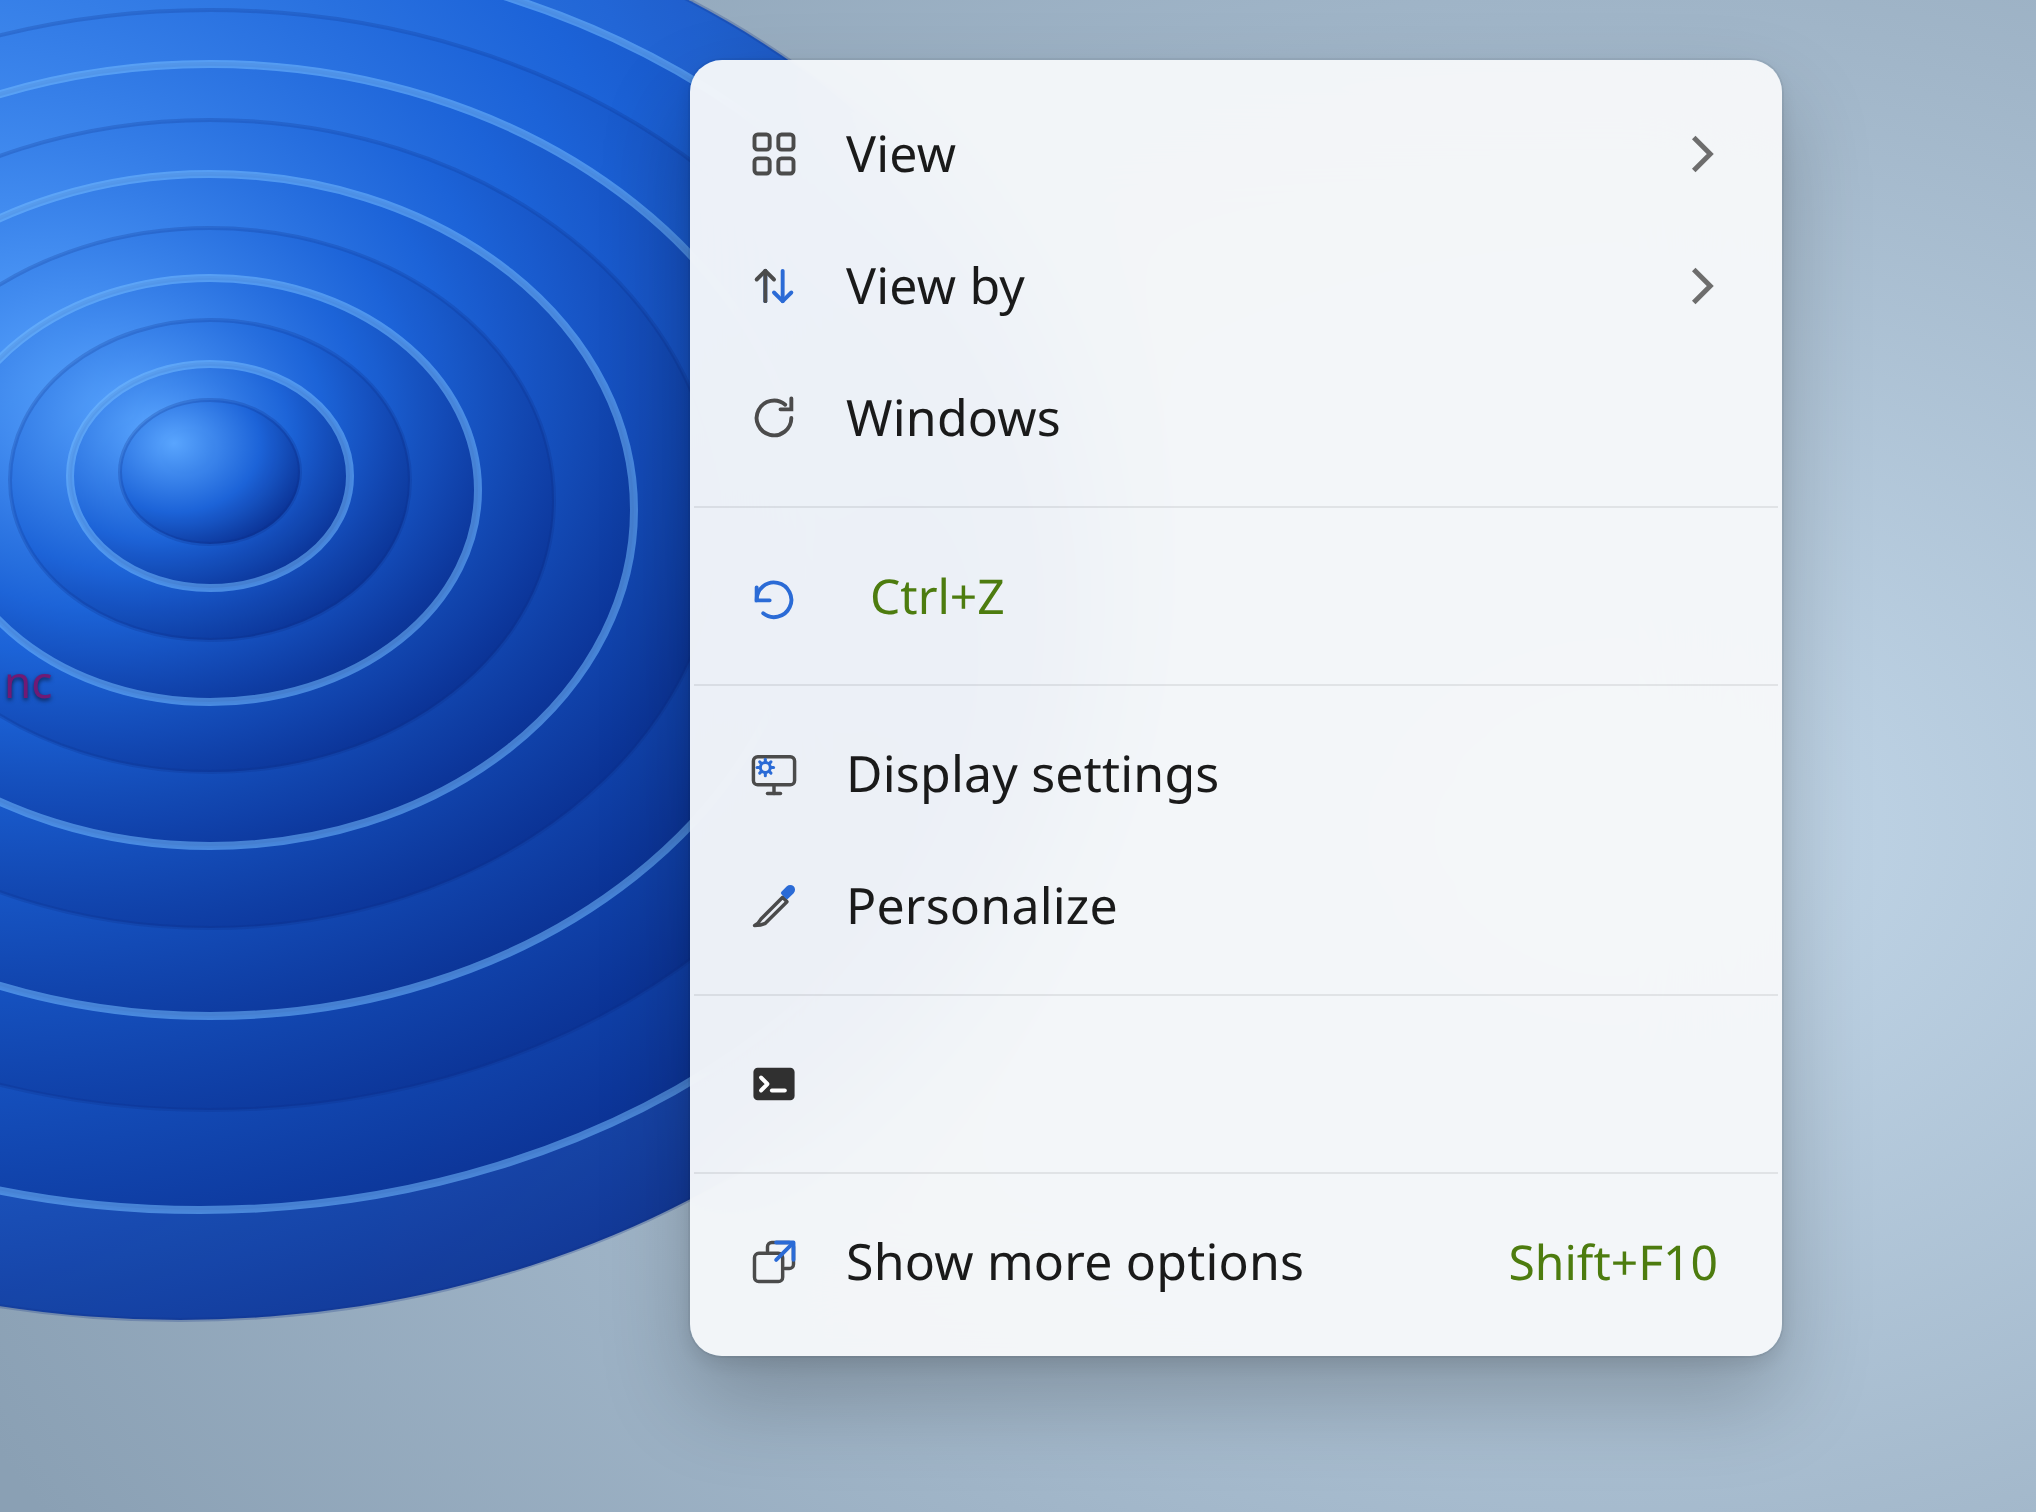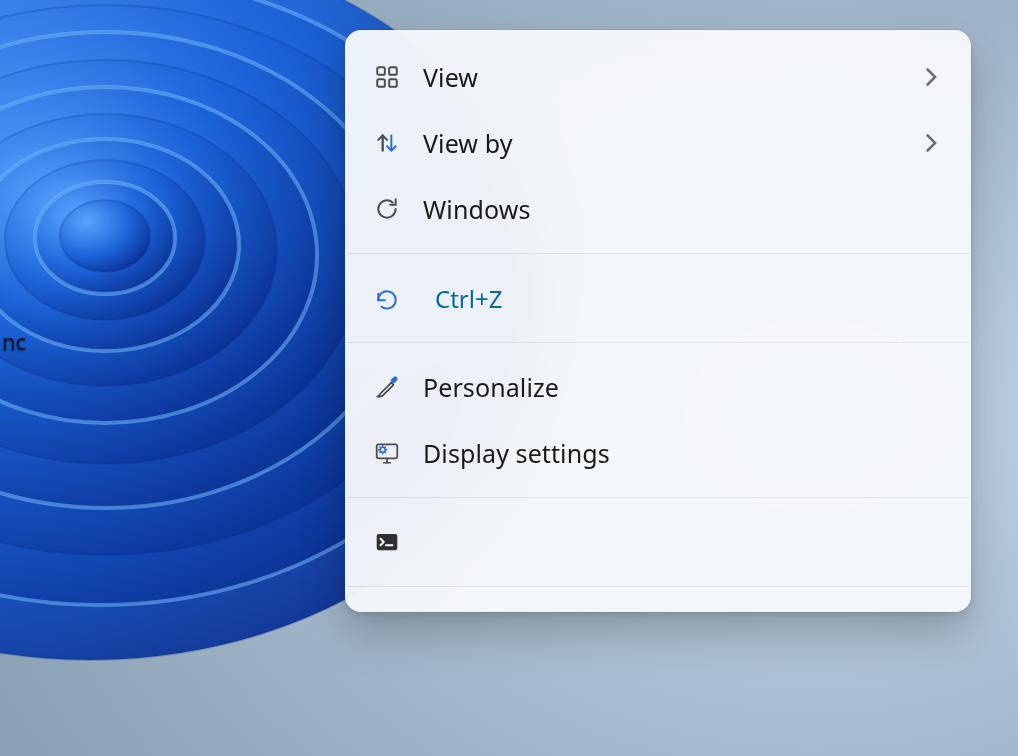--- a/index.html
+++ b/index.html
@@ -21,32 +21,32 @@
   }
   .wallpaper svg {
     width: 100%;
     height: 100%;
   }
 
   .desktop-icon-label {
     position: absolute;
     top: 326px;
     left: 0;
-    color: #0f172a;
+    color: #701a75;
     font-size: 22px;
     text-shadow: 0 1px 2px rgba(0,0,0,0.6);
     padding-left: 2px;
   }
 
   
   .context-menu {
     position: absolute;
     top: 30px;
     left: 345px;
-    width: 626px;
+    width: 546px;
     border-radius: 16px;
     background: rgba(246, 248, 250, 0.96);
     box-shadow:
       0 0 0 1px rgba(0,0,0,0.05),
       0 22px 45px rgba(0,0,0,0.22),
       0 4px 10px rgba(0,0,0,0.10);
     -webkit-backdrop-filter: blur(30px);
     backdrop-filter: blur(30px);
     padding: 14px 0;
     box-sizing: border-box;
@@ -89,21 +89,21 @@
     height: 26px;
     display: block;
   }
 
   .mi-label {
     flex: 1 1 auto;
     letter-spacing: 0.1px;
   }
 
   .mi-accel {
-    color: #0369a1;
+    color: #4d7c0f;
     font-size: 24px;
     margin-left: 12px;
     flex: none;
   }
 
   .mi-chevron {
     width: 16px;
     height: 16px;
     flex: none;
     margin-left: 12px;
@@ -231,61 +231,75 @@
     </div>
 
   </div>
 
   <div class="menu-divider"></div>
 
   <div class="menu-section">
 
     <div class="menu-item">
       <span class="mi-icon">
-        <svg viewBox="0 0 24 24" fill="none" stroke="#4b4b4b" stroke-width="1.6" stroke-linecap="round" stroke-linejoin="round">
-          <path d="M3 21c2-1 3-3 3-3l10-10 2 2-10 10s-2 1-5 1z"></path>
-          <path d="M16 6l2 2 2.5-2.5a1.4 1.4 0 0 0-2-2L16 6z" fill="#2b6bd6" stroke="#2b6bd6"></path>
-        </svg>
-      </span>
-      <span class="mi-label">Personalize</span>
-    </div>
-
-    <div class="menu-item">
-      <span class="mi-icon">
         <svg viewBox="0 0 24 24" fill="none" stroke="#4b4b4b" stroke-width="1.6" stroke-linecap="round">
           <rect x="2.5" y="4" width="19" height="13" rx="2"></rect>
           <line x1="9" y1="21" x2="15" y2="21"></line>
           <line x1="12" y1="17" x2="12" y2="21"></line>
           <g stroke="#2b6bd6" stroke-width="1.4">
             <circle cx="8" cy="9" r="2.3"></circle>
             <line x1="8" y1="5.2" x2="8" y2="6.2"></line>
             <line x1="8" y1="11.8" x2="8" y2="12.8"></line>
             <line x1="4.2" y1="9" x2="5.2" y2="9"></line>
             <line x1="10.8" y1="9" x2="11.8" y2="9"></line>
             <line x1="5.4" y1="6.4" x2="6.1" y2="7.1"></line>
             <line x1="9.9" y1="10.9" x2="10.6" y2="11.6"></line>
             <line x1="9.9" y1="7.1" x2="10.6" y2="6.4"></line>
             <line x1="5.4" y1="11.6" x2="6.1" y2="10.9"></line>
           </g>
         </svg>
       </span>
       <span class="mi-label">Display settings</span>
     </div>
+
+    <div class="menu-item">
+      <span class="mi-icon">
+        <svg viewBox="0 0 24 24" fill="none" stroke="#4b4b4b" stroke-width="1.6" stroke-linecap="round" stroke-linejoin="round">
+          <path d="M3 21c2-1 3-3 3-3l10-10 2 2-10 10s-2 1-5 1z"></path>
+          <path d="M16 6l2 2 2.5-2.5a1.4 1.4 0 0 0-2-2L16 6z" fill="#2b6bd6" stroke="#2b6bd6"></path>
+        </svg>
+      </span>
+      <span class="mi-label">Personalize</span>
+    </div>
   </div>
 
   <div class="menu-divider"></div>
 
   <div class="menu-section">
     <div class="menu-item">
       <span class="mi-icon">
         <svg viewBox="0 0 24 24">
           <rect x="2.5" y="4.5" width="19" height="15" rx="2" fill="#303030"></rect>
           <polyline points="6,9 9,12 6,15" fill="none" stroke="#ffffff" stroke-width="1.8" stroke-linecap="round" stroke-linejoin="round"></polyline>
           <line x1="11" y1="15" x2="17" y2="15" stroke="#ffffff" stroke-width="1.8" stroke-linecap="round"></line>
         </svg>
       </span>
     </div>
   </div>
 
   <div class="menu-divider"></div>
 
+  <div class="menu-section">
+    <div class="menu-item">
+      <span class="mi-icon">
+        <svg viewBox="0 0 24 24" fill="none" stroke-linecap="round" stroke-linejoin="round">
+          <rect x="3" y="8" width="13" height="13" rx="2" stroke="#4b4b4b" stroke-width="1.6"></rect>
+          <path d="M9 7V5a2 2 0 0 1 2-2h8a2 2 0 0 1 2 2v8a2 2 0 0 1-2 2h-2" stroke="#4b4b4b" stroke-width="1.6"></path>
+          <polyline points="13 3 21 3 21 11" stroke="#2b6bd6" stroke-width="1.8"></polyline>
+          <line x1="13" y1="11" x2="20.5" y2="3.5" stroke="#2b6bd6" stroke-width="1.8"></line>
+        </svg>
+      </span>
+      <span class="mi-label">Show more options</span>
+      <span class="mi-accel">Shift+F10</span>
+    </div>
+  </div>
 
 </div>
 
 </body></html>

